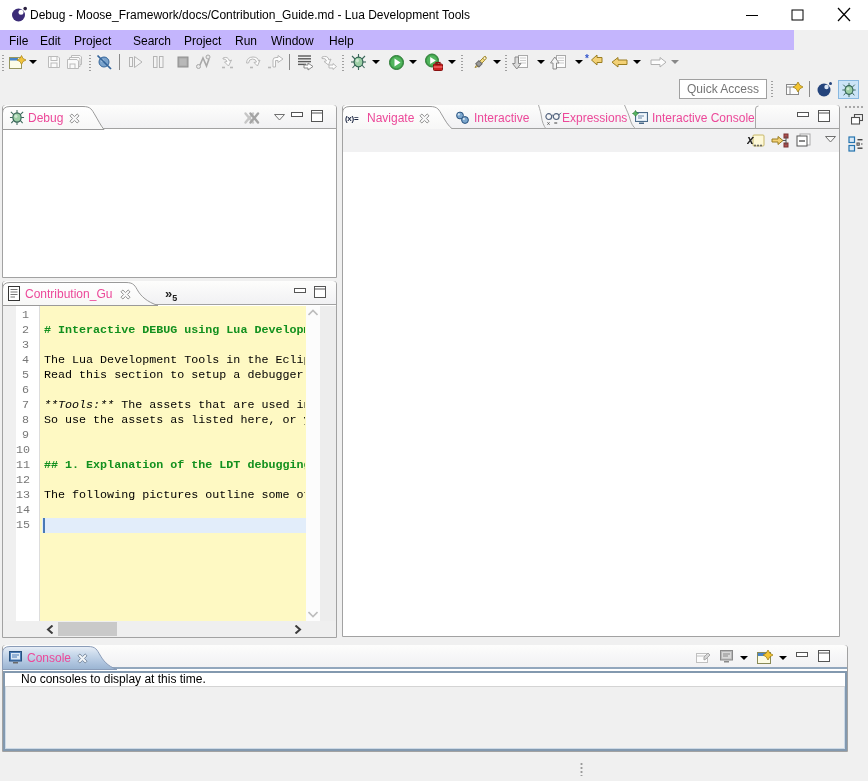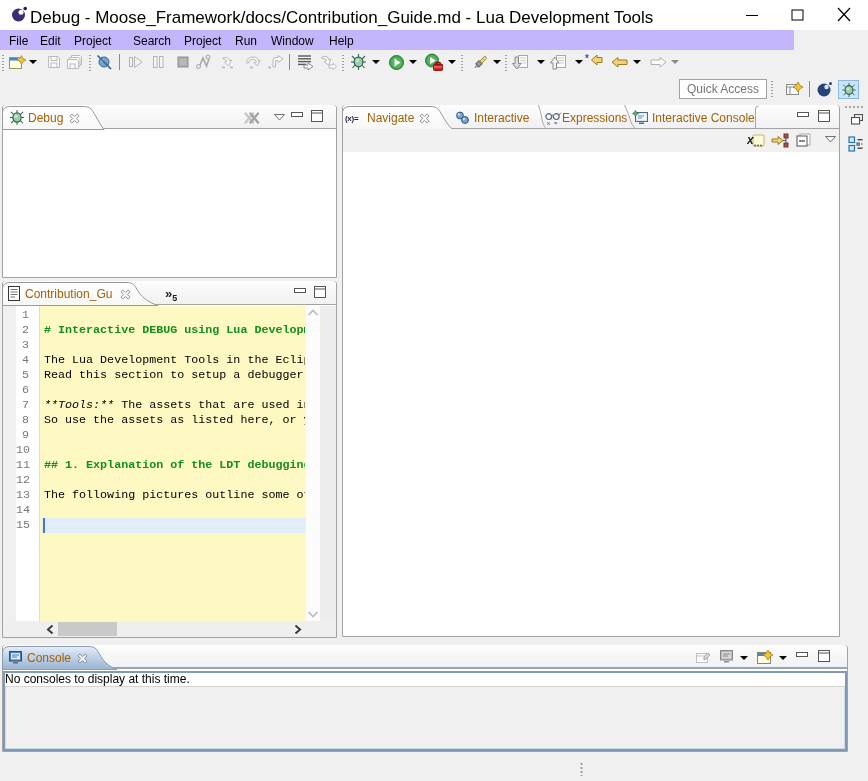--- a/index.html
+++ b/index.html
@@ -1,56 +1,56 @@
 <!DOCTYPE html>
 <html><head>
 <meta charset="utf-8">
 <style>
 * { margin:0; padding:0; box-sizing:border-box; }
 html,body { width:868px; height:781px; overflow:hidden; }
 body { font-family:"Liberation Sans", sans-serif; background:#f0f0f0; position:relative; }
 .abs { position:absolute; }
 #titlebar { left:0; top:0; width:868px; height:30px; background:#ffffff; }
-#title-text { left:30px; top:8px; font-size:17px; color:#000; }
+#title-text { left:30px; top:8px; font-size:12px; color:#000; }
 #menubar { left:0; top:30px; width:794px; height:20px; background:#c4b5fd; font-size:12px; color:#000; }
 .menu-item { position:absolute; top:4px; }
 #toolbar { left:0; top:50px; width:868px; height:26px; background:#f0f0f0; }
 #row2 { left:0; top:76px; width:868px; height:27px; background:#f0f0f0; }
 .vsep { position:absolute; width:1px; height:16px; background:#8a8a8a; }
 .dotsep { position:absolute; width:2px; background-image:radial-gradient(circle, #9f9f9f 0.7px, transparent 0.9px); background-size:2px 3px; }
 .dd { position:absolute; width:0; height:0; border-left:4px solid transparent; border-right:4px solid transparent; border-top:4px solid #000; }
 .dd.gray { border-top-color:#888; }
 .icon { position:absolute; }
 #qa { left:679px; top:3px; width:88px; height:20px; border:1px solid #a0a0a0; background:#fff; font-size:12px; color:#757575; padding:2px 0 0 7px; }
 #persp-debug { position:absolute; left:838px; top:4px; width:21px; height:19px; background:#cce4f7; border:1px solid #88b8e0; }
 .panel { position:absolute; border:1px solid #a2a2a2; border-radius:3px 3px 0 0; background:#fff; }
 .phead { position:absolute; left:0; top:-1px; right:0; height:24px; background:linear-gradient(#fdfdfc,#f1f1f3); border-bottom:1px solid #a2a2a2; border-radius:3px 3px 0 0; }
 .tabsvg { position:absolute; top:-1px; left:-1px; }
-.tc { position:absolute; top:5px; font-size:12px; color:#a16207; white-space:nowrap; }
+.tc { position:absolute; top:5px; font-size:12px; color:#ec4899; white-space:nowrap; }
 .xsvg { position:absolute; }
 #p-debug { left:2px; top:105px; width:335px; height:173px; }
 #p-edit { left:2px; top:281px; width:335px; height:357px; }
 #ed-body { position:absolute; left:0px; top:24px; right:0px; bottom:0px; background:#fef9c3; }
 #ed-ruler { position:absolute; left:0; top:0; width:13px; bottom:16px; background:#f0f0f0; }
 #ed-nums { position:absolute; left:13px; top:0; width:24px; bottom:16px; background:#fff; border-right:1px solid #ddd; color:#787878; font-family:"Liberation Mono",monospace; font-size:11.7px; line-height:15.05px; text-align:right; padding:1.5px 10px 0 0; }
 #cur-line { position:absolute; left:39px; top:212px; width:264px; height:15px; background:#e2edfa; }
 #cur-caret { position:absolute; left:40px; top:212px; width:2px; height:15px; background:#4a7ab5; }
 #ed-text { position:absolute; left:41px; top:0; width:261px; bottom:16px; overflow:hidden; font-family:"Liberation Mono",monospace; font-size:11.7px; line-height:15.05px; white-space:pre; color:#000; padding-top:1.5px; }
 #ed-text .h { color:#12901e; font-weight:bold; }
 #ed-vsb { position:absolute; right:16px; top:0; width:14px; bottom:16px; background:#fcfcfc; }
 #ed-hsb { position:absolute; left:0; right:0; bottom:0; height:16px; background:#efefef; }
 #ed-thumb { position:absolute; left:55px; top:1px; width:59px; height:14px; background:#c9c9c9; }
 #p-vars { left:342px; top:105px; width:498px; height:532px; }
 #vars-tb { position:absolute; left:0; top:23px; right:0; height:23px; background:#f1f1f2; }
 #vars-body { position:absolute; left:0px; top:46px; right:0px; bottom:0px; background:#fff; }
 #p-cons { left:2px; top:645px; width:846px; height:107px; }
 #p-cons .phead { border-bottom:2px solid #92a7bd; }
 #cons-body { position:absolute; left:0px; top:25px; right:0px; bottom:0px; background:#f0f0f0; }
 #cons-box { position:absolute; left:0px; top:0px; right:0px; bottom:0px; border:2px solid #8399af; background:#f0f0f0; box-shadow:inset 0 0 0 1px #ccd9e6; }
-#cons-row { position:absolute; left:0; top:0; right:0; height:14px; background:#fff; border-bottom:1px solid #d4d4d4; font-size:12px; color:#000; padding-left:0px; line-height:13px; }
+#cons-row { position:absolute; left:0; top:0; right:0; height:14px; background:#fff; border-bottom:1px solid #d4d4d4; font-size:12px; color:#000; padding-left:16px; line-height:13px; }
 #fastbar { left:841px; top:103px; width:27px; height:560px; background:#f0f0f0; }
 #grip { left:580px; top:762px; width:3px; height:14px; background-image:radial-gradient(circle,#9a9a9a 1px,transparent 1.2px); background-size:3px 4px; }
 </style>
 </head>
 <body>
 <div class="abs" id="titlebar">
   <svg class="icon" style="left:11px;top:6px" width="17" height="17" viewBox="0 0 17 17">
     <circle cx="7.5" cy="9" r="6.5" fill="#3b2c77"></circle>
     <circle cx="10" cy="6.2" r="2.5" fill="#ffffff"></circle>
     <circle cx="14.2" cy="2.6" r="1.8" fill="#2a2040"></circle>

